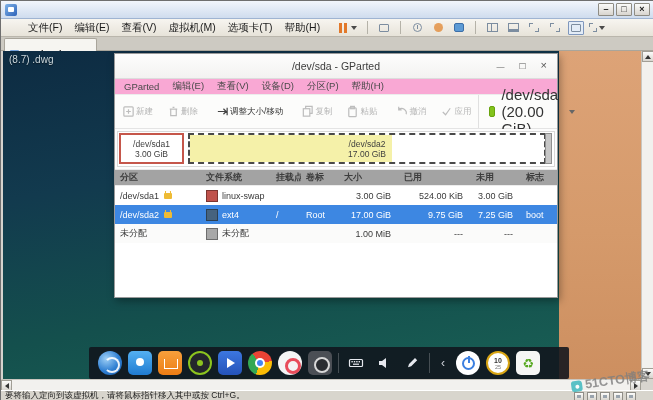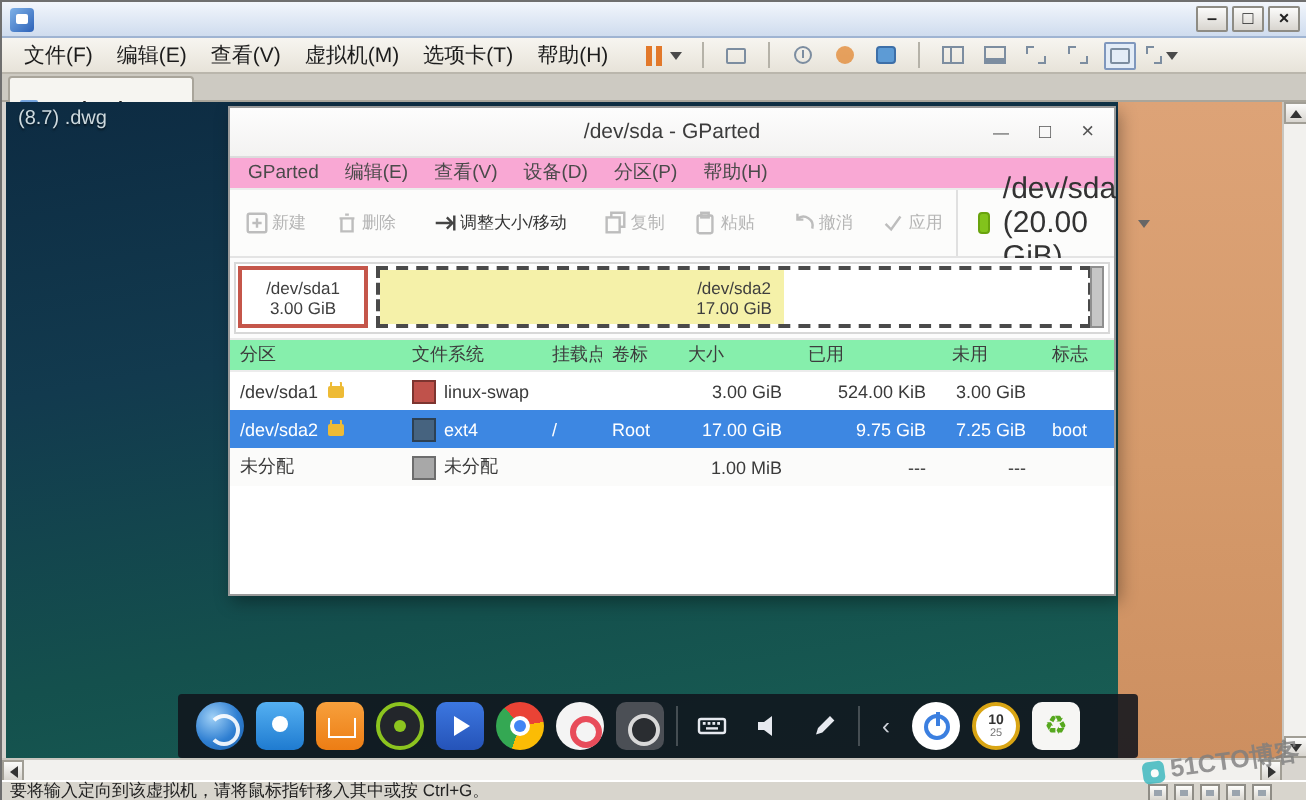--- a/index.html
+++ b/index.html
@@ -16,21 +16,21 @@
   .vm-title { font-size:10.5px; font-weight:bold; color:#1b2430; }
   .xp-btns { margin-left:auto; display:flex; gap:2px; }
   .xpb { width:16px; height:13px; border:1px solid #8e8c84; background:linear-gradient(#fbfbfa,#d8d5cf);
     font-size:9px; line-height:11px; text-align:center; color:#222; border-radius:1px; }
   .xpb.min::before { content:"–"; font-weight:bold; }
   .xpb.max::before { content:"□"; }
   .xpb.cls::before { content:"×"; font-weight:bold; }
 
   .vm-menubar { position:absolute; left:0; top:18px; width:653px; height:18px;
     background:linear-gradient(#f7f5f0,#e7e3d9); border-bottom:1px solid #bab6ac;
-    display:flex; align-items:center; padding:0 6px; gap:2px; }
+    display:flex; align-items:center; padding:0 22px; gap:2px; }
   .vm-menu { font-size:10.5px; color:#1c1c1c; padding:2px 5px; }
   .vm-tools { display:flex; align-items:center; gap:5px; margin-left:10px; }
   .vsep { width:1px; height:13px; background:#b5b2a8; margin:0 3px; }
   .pausebtn { display:flex; align-items:center; gap:2px; padding:1px 2px; }
   .pbar { width:3px; height:10px; background:#e2782a; }
   .caret { width:0; height:0; border-left:3px solid transparent; border-right:3px solid transparent; border-top:4px solid #4a4a4a; margin-left:2px; }
   .vmt { width:16px; height:14px; display:flex; align-items:center; justify-content:center; position:relative; }
   .vmt .sh { display:block; }
   .sh-mon { width:10px; height:8px; border:1.5px solid #7c8da0; border-radius:1px; }
   .sh-clock { width:9px; height:9px; border:1.5px solid #7c8da0; border-radius:50%; position:relative; }
@@ -92,21 +92,21 @@
   .vis-sda1 { position:absolute; left:4px; top:4px; width:65px; height:31px; border:2px solid #c5564a; background:#fff;
     display:flex; flex-direction:column; align-items:center; justify-content:center; }
   .vis-sda1 span, .vis-lbl span { font-size:8.5px; color:#3e3e3e; line-height:10px; }
   .vis-sda2 { position:absolute; left:73px; top:4px; width:358px; height:31px; border:2px dashed #4a4a4a; background:#fff; overflow:hidden; }
   .vis-used { position:absolute; left:0; top:0; bottom:0; background:#f5f1a9; }
   .vis-lbl { position:absolute; inset:0; display:flex; flex-direction:column; align-items:center; justify-content:center; }
   .vis-unalloc { position:absolute; right:5px; top:4px; width:7px; height:31px; background:#c6c6c6; border:1px solid #8f8f8f; }
 
   .gp-table { display:flex; flex-direction:column; }
   .gp-hrow, .gp-row { display:grid; grid-template-columns:86px 70px 30px 38px 60px 72px 50px 38px; align-items:center; }
-  .gp-hrow { height:16px; background:#86efac; border-bottom:1px solid #ececec; }
+  .gp-hrow { height:16px; background:#a3a3a3; border-bottom:1px solid #ececec;font-weight:bold; }
   .gp-hrow span { font-size:9px; color:#3d3d3d; padding-left:5px; white-space:nowrap; overflow:hidden; }
   .gp-row { height:19px; background:#fff; }
   .gp-row .c { font-size:9px; color:#3a3a3a; display:flex; align-items:center; padding-left:5px; white-space:nowrap; overflow:hidden; }
   .gp-row .num { justify-content:flex-end; padding-right:8px; }
   .gp-row.sel { background:#3d87e2; }
   .gp-row.sel .c { color:#fff; }
   .gp-row.alt { background:#fbfbfa; }
   .swatch { width:12px; height:12px; border:1px solid rgba(0,0,0,.35); margin-right:4px; flex:0 0 auto; }
   .lock { position:relative; display:inline-block; width:8px; height:6px; background:#eebb35; border-radius:1px; margin-left:5px; flex:0 0 auto; }
   .lock::before { content:""; position:absolute; left:1px; top:-4px; width:4px; height:4px; border:1.5px solid #eebb35; border-bottom:none; border-radius:3px 3px 0 0; }

